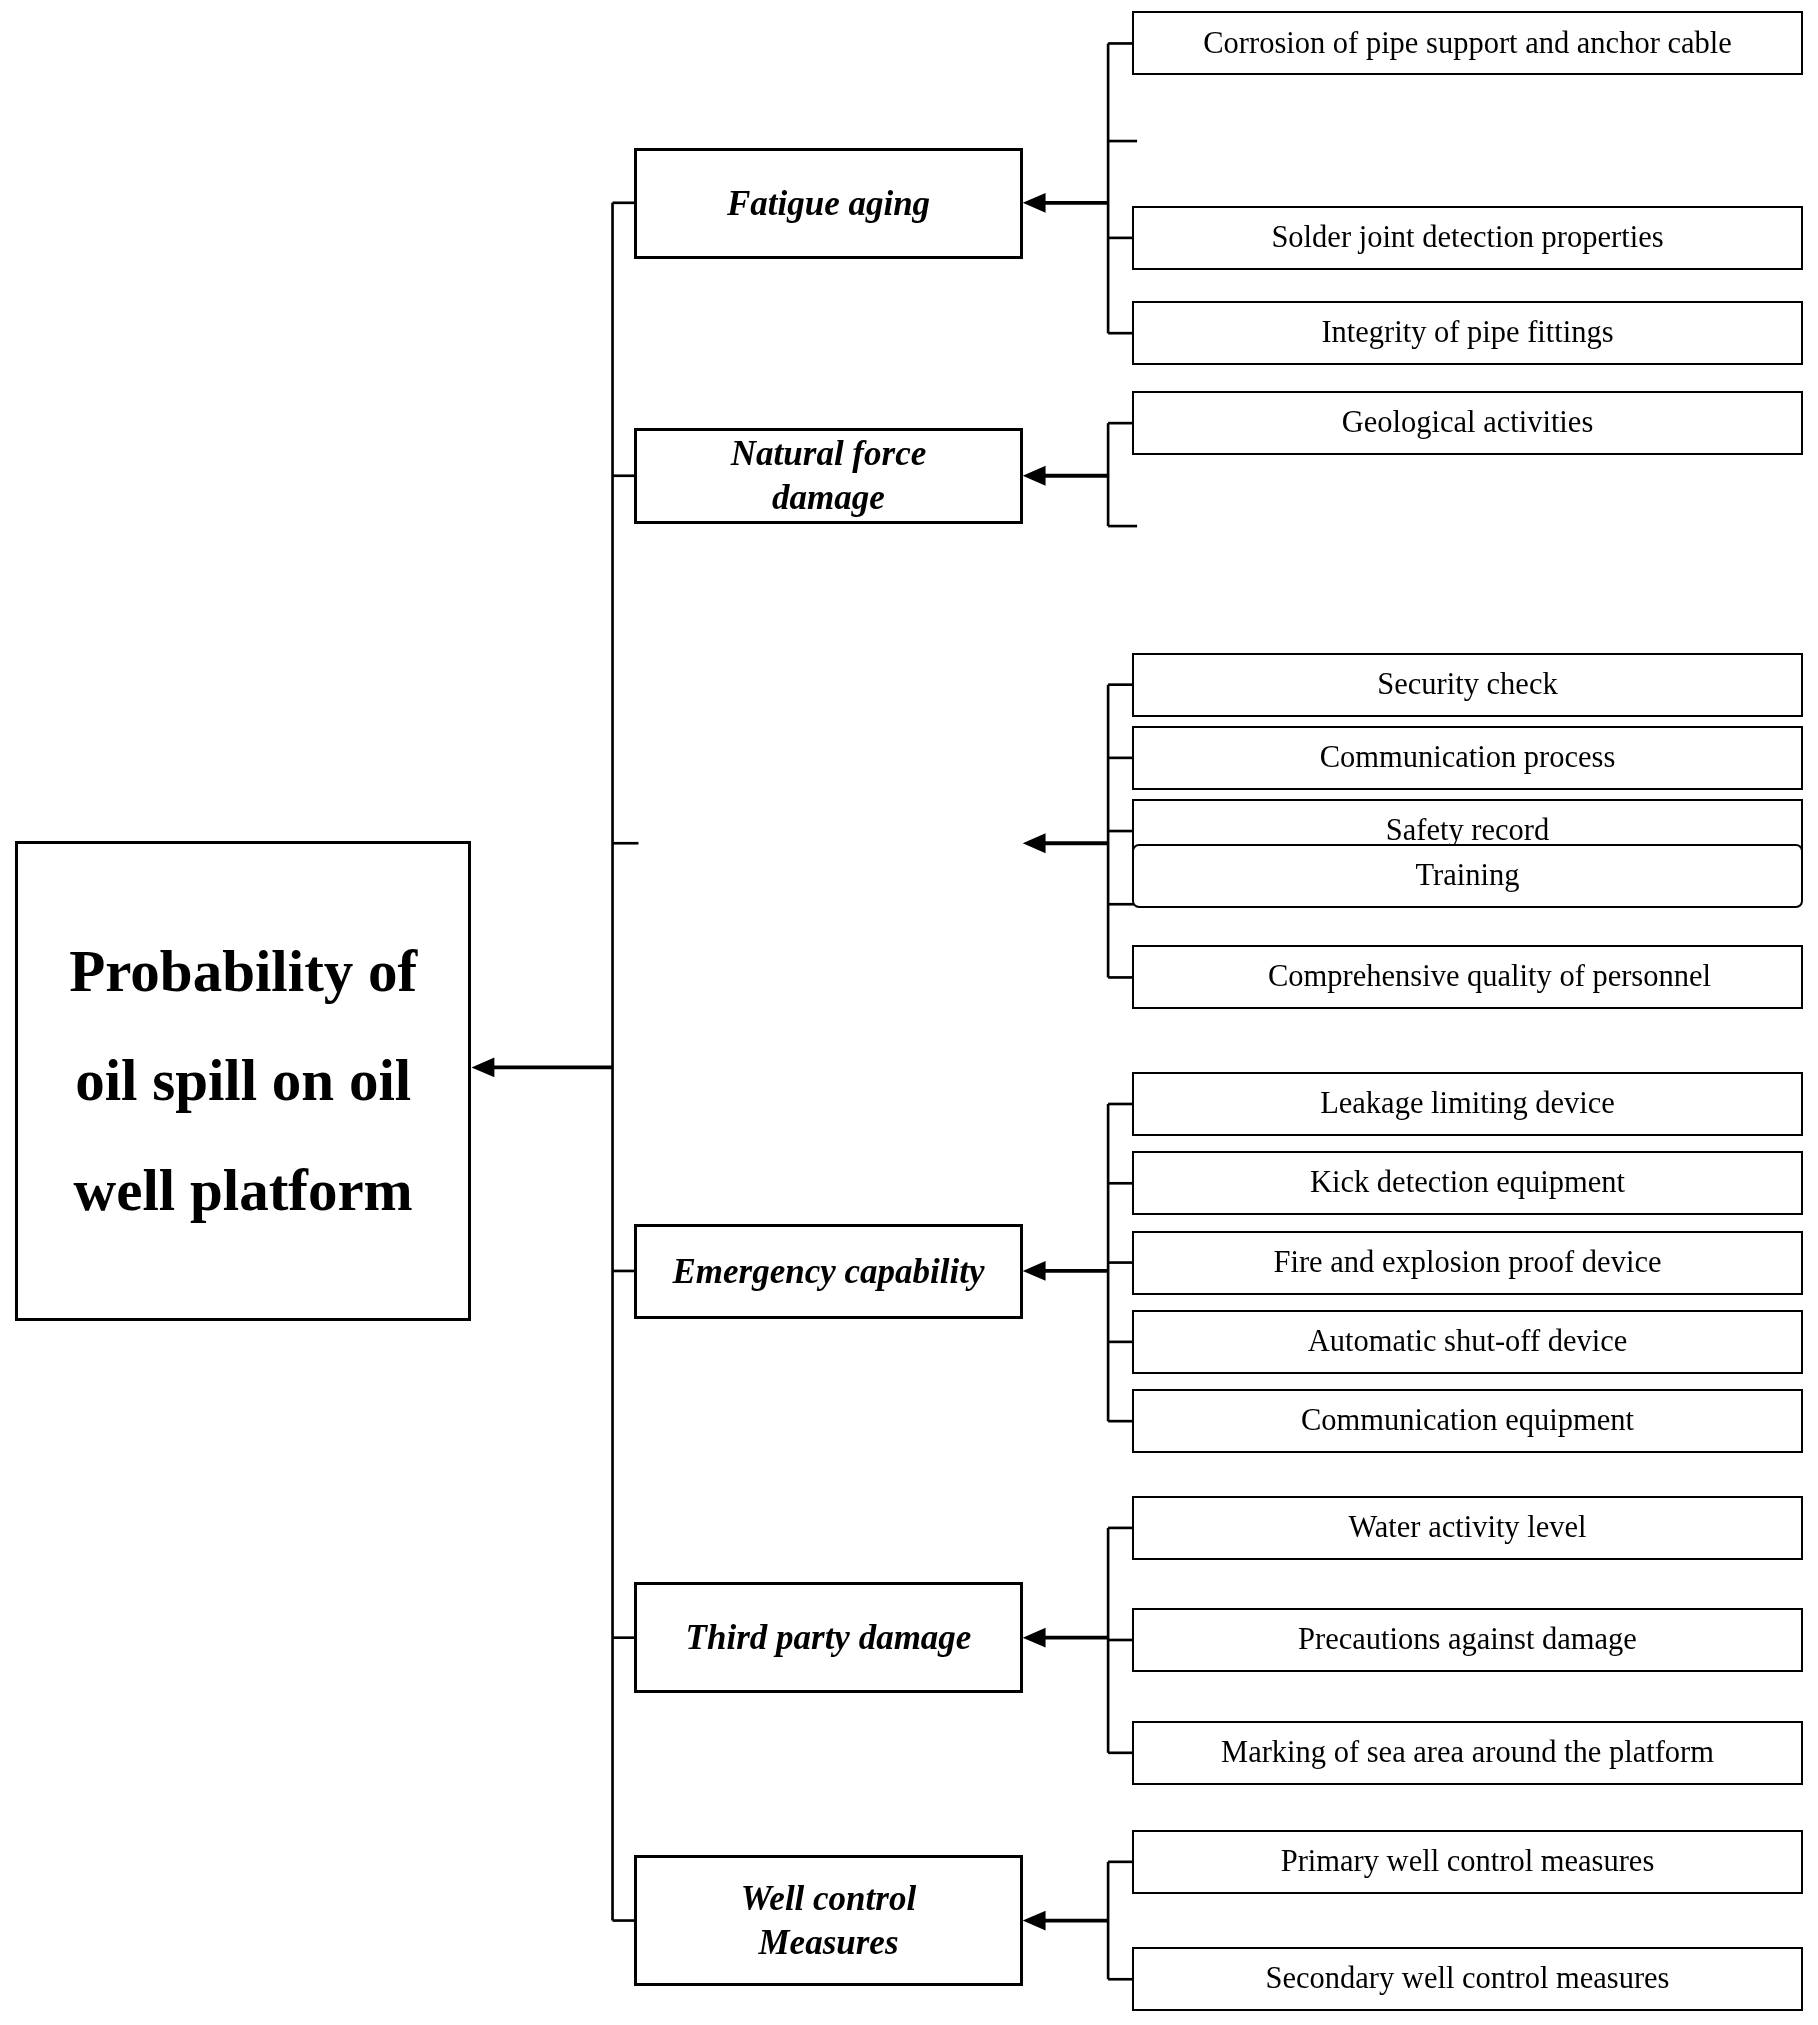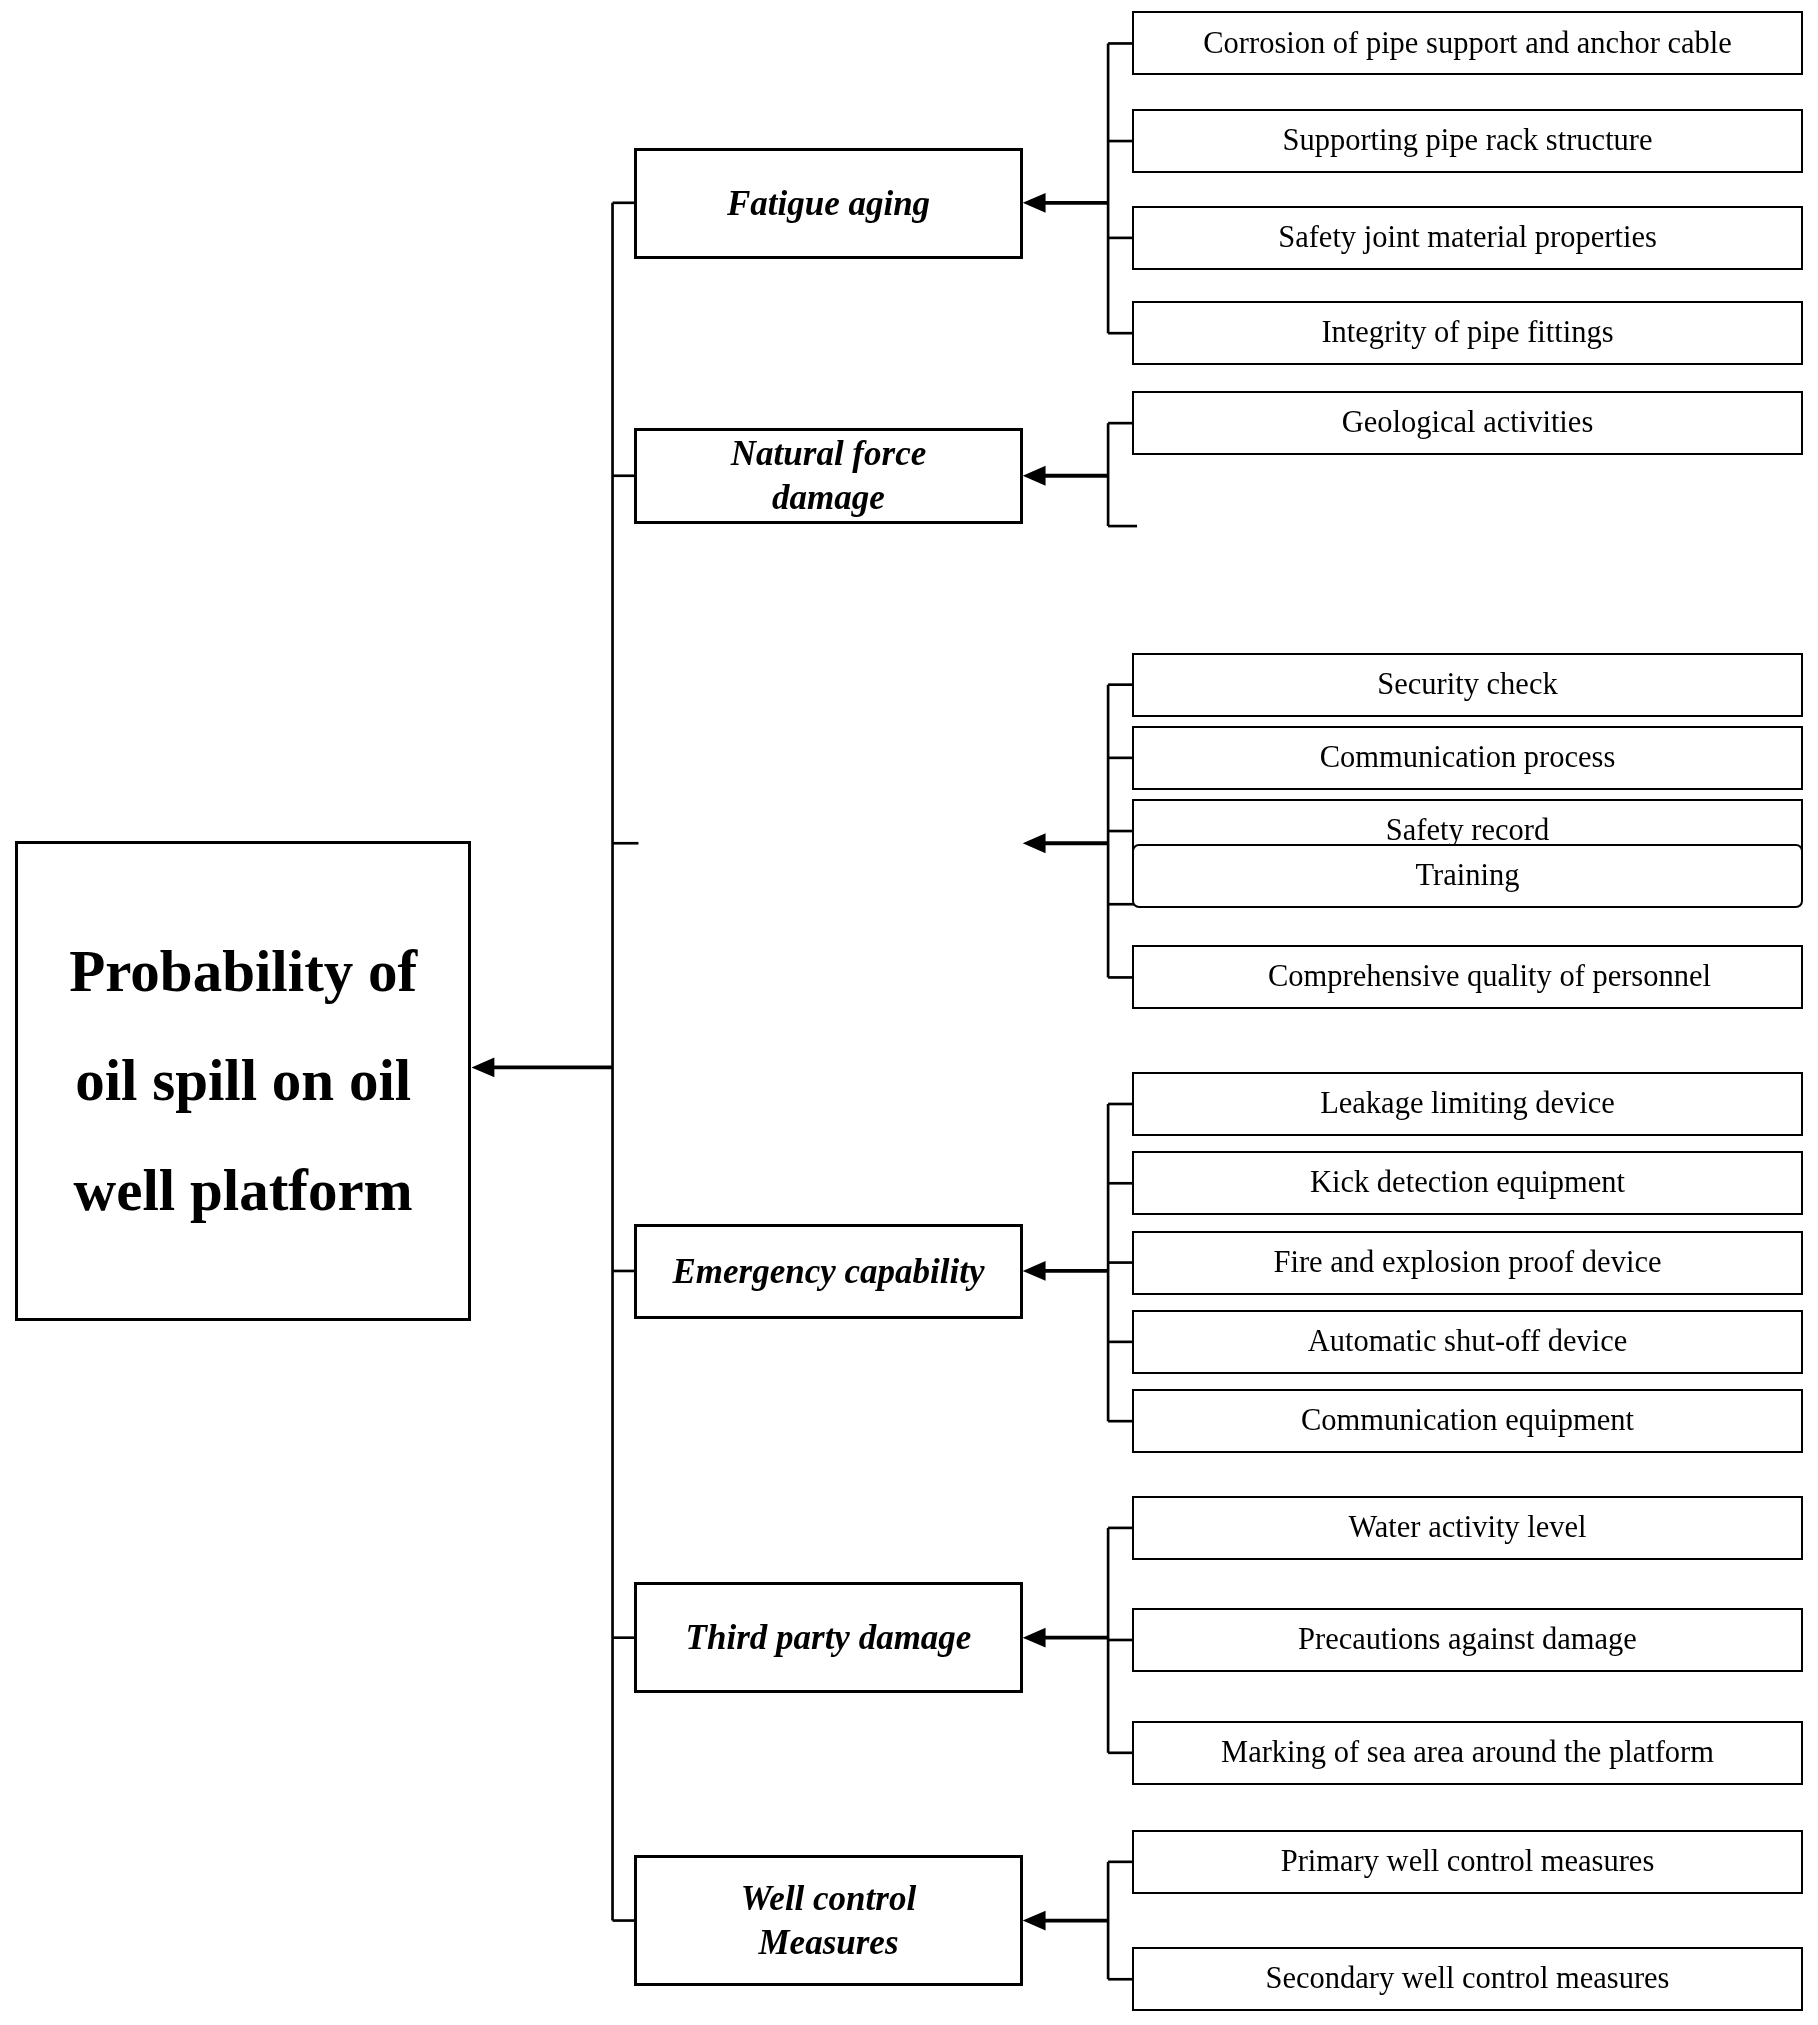--- a/index.html
+++ b/index.html
@@ -133,25 +133,22 @@
     <span>Third party damage</span>
   </div>
   <div class="box cat" style="left: 634px; top: 1855px; width: 389px; height: 131px;">
     <span>Well control
 Measures</span>
   </div>
 
   <div class="box leaf" style="left: 1132px; top: 11.4px; width: 671px; height: 64px;">
     <span>Corrosion of pipe support and anchor cable</span>
   </div>
-  <div class="box leaf" style="left: 1132px; top: 109px; width: 671px; height: 64px;">
-    <span>Supporting pipe rack structure</span>
-  </div>
   <div class="box leaf" style="left: 1132px; top: 206px; width: 671px; height: 64px;">
-    <span>Safety joint material properties</span>
+    <span>Solder joint detection properties</span>
   </div>
   <div class="box leaf" style="left: 1132px; top: 301px; width: 671px; height: 64px;">
     <span>Integrity of pipe fittings</span>
   </div>
 
   <div class="box leaf" style="left: 1132px; top: 391px; width: 671px; height: 64px;">
     <span>Geological activities</span>
   </div>
 
   <div class="box leaf" style="left: 1132px; top: 653px; width: 671px; height: 64px;">

